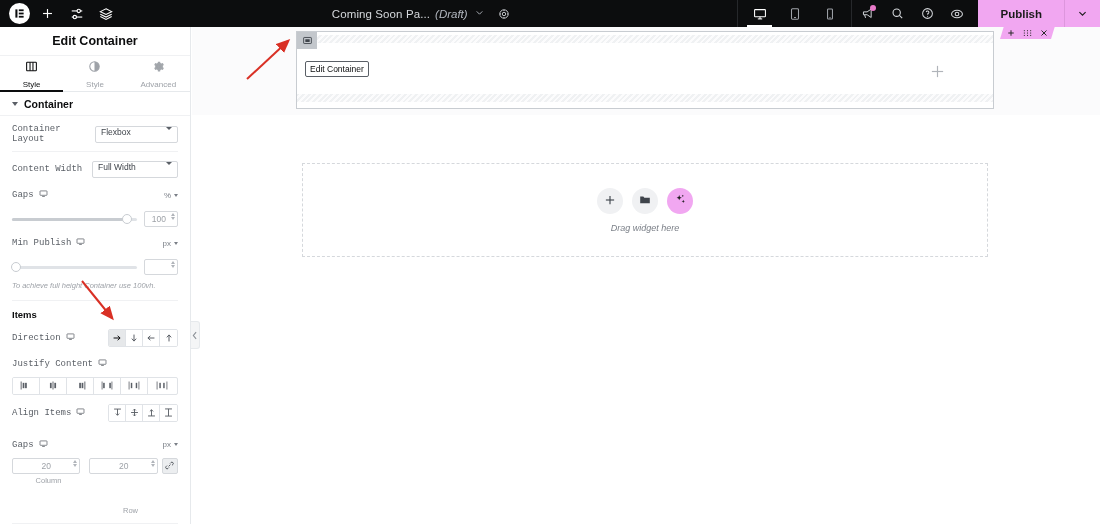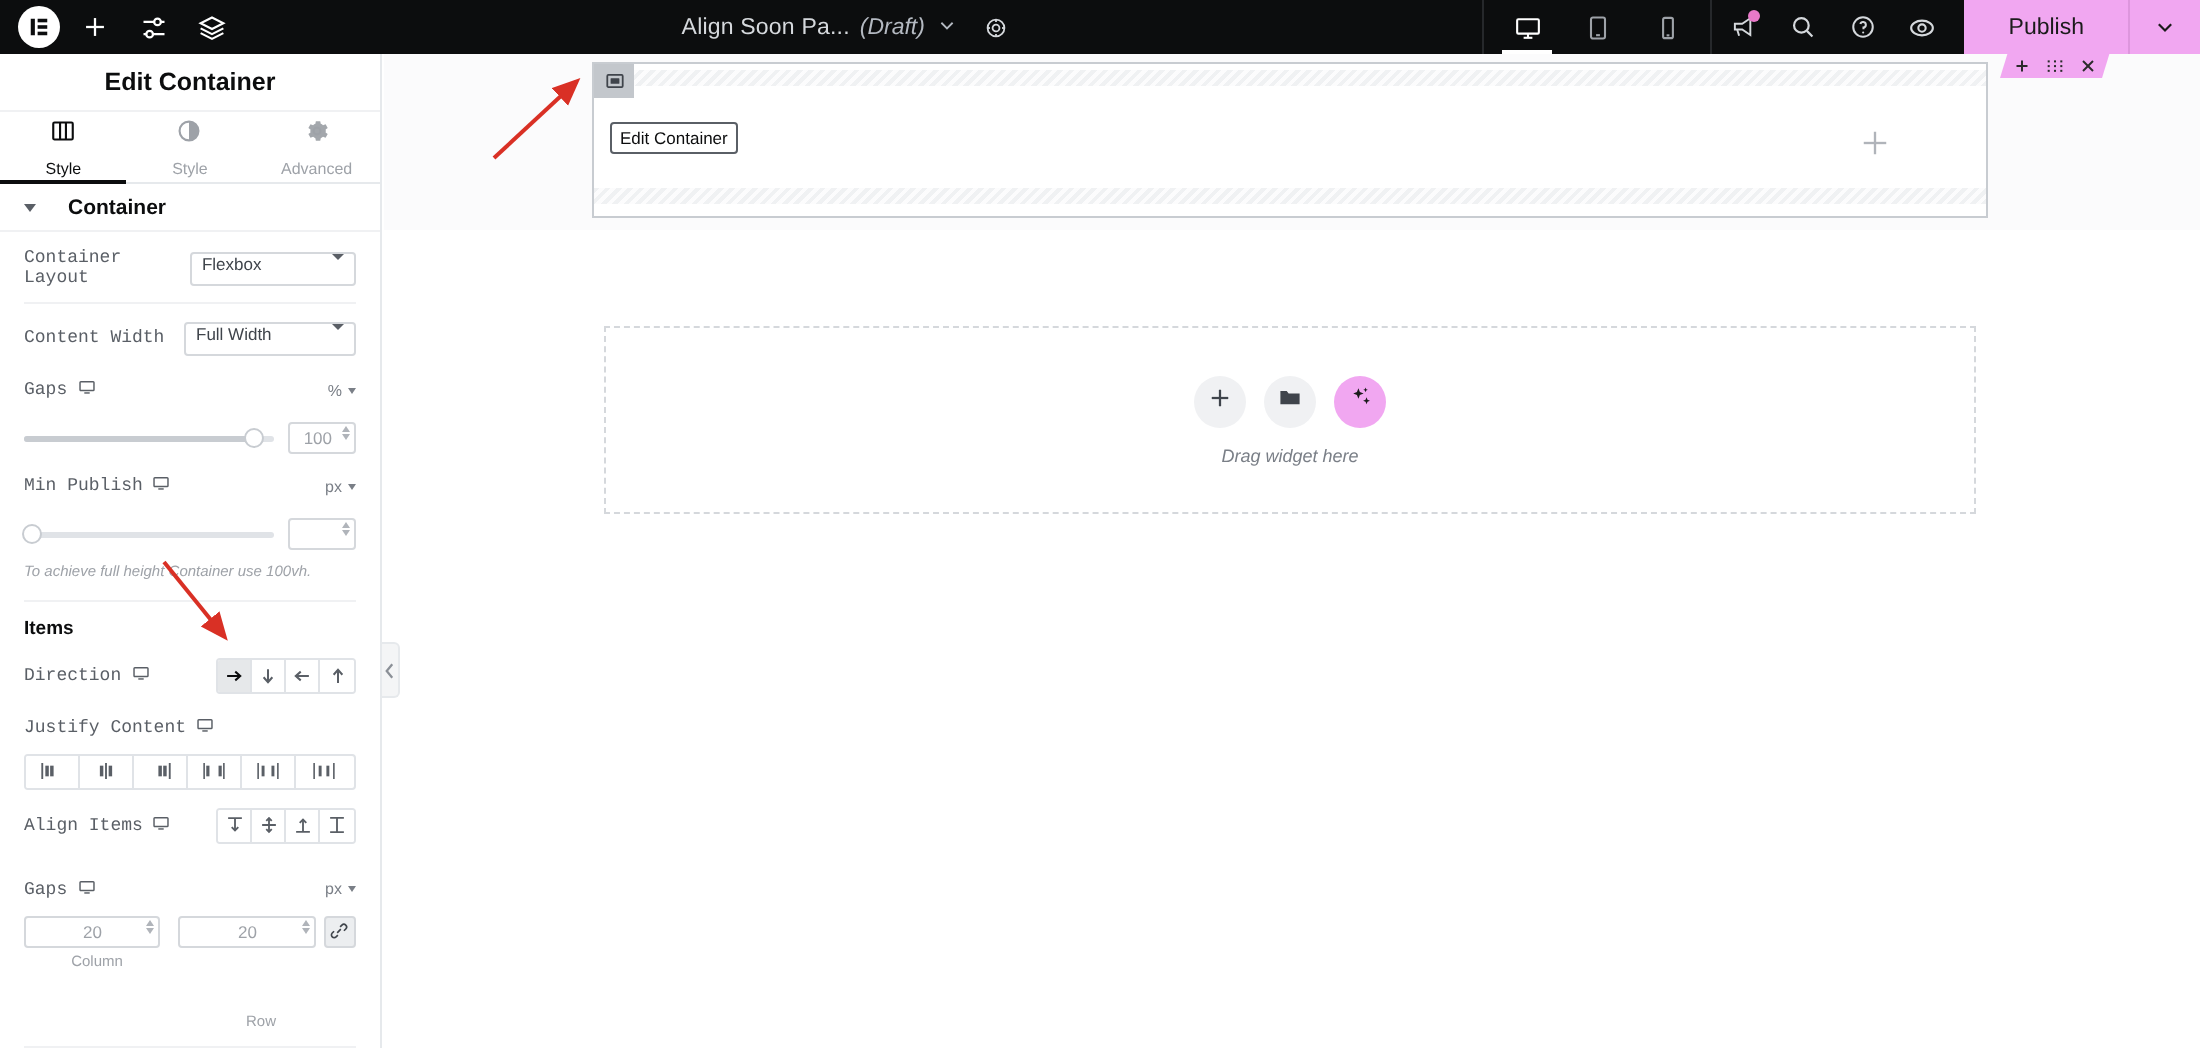--- a/index.html
+++ b/index.html
@@ -58,21 +58,21 @@
   .tbr-icon {
     width: 30px; height: 27px; display: flex; align-items: center;
     justify-content: center; color: #d5d8dc; position: relative;
   }
   .notif-dot {
     position: absolute; top: 5px; right: 6px; width: 6px; height: 6px;
     border-radius: 50%; background: #e879c8;
   }
   #publish-btn {
     height: 27px; background: #f1a7f1; color: #1b1b1b;
-    font-size: 11.5px; font-weight: normal; display: flex; align-items: center;
+    font-size: 11.5px; font-weight: bold; display: flex; align-items: center;
     padding: 0 22px; margin-left: 6px;
   }
   #publish-caret {
     height: 27px; width: 36px; background: #f1a7f1; color: #1b1b1b;
     display: flex; align-items: center; justify-content: center;
     border-left: 1px solid #dd96dd;
   }
 
   
   #panel {
@@ -93,21 +93,21 @@
   .ptab .ptab-label { font-size: 8px; }
   .ptab.active { color: #0c0d0e; }
   .ptab.active .ptab-label { color: #0c0d0e; }
   .ptab.active::after {
     content: ""; position: absolute; bottom: -1px; left: 0; right: 0;
     height: 2px; background: #0c0d0e;
   }
 
   #section-head {
     height: 24px; display: flex; align-items: center; padding-left: 12px;
-    gap: 16px; border-bottom: 1px solid #f0f1f3;
+    gap: 6px; border-bottom: 1px solid #f0f1f3;
   }
   #section-head .tri {
     width: 0; height: 0; border-left: 3.5px solid transparent;
     border-right: 3.5px solid transparent; border-top: 4px solid #5a5f66;
   }
 
   .ctrl-row {
     display: flex; align-items: center; padding: 0 12px;
     min-height: 26px;
   }
@@ -290,21 +290,21 @@
     <div class="tb-icon">
       <svg width="14" height="14" viewBox="0 0 16 16" stroke="currentColor" stroke-width="1.2" fill="none">
           <path d="M8 2 L14.5 5.3 L8 8.6 L1.5 5.3 Z"></path>
           <path d="M1.5 8.2 L8 11.5 L14.5 8.2"></path>
           <path d="M1.5 10.9 L8 14.2 L14.5 10.9"></path>
         </svg>
     </div>
   </div>
 
   <div id="topbar-center">
-    <span class="doc-title">Align Soon Pa...</span>
+    <span class="doc-title">Coming Soon Pa...</span>
     <span class="doc-status">(Draft)</span>
     <span class="caret">
       <svg width="9" height="9" viewBox="0 0 16 16" stroke="currentColor" stroke-width="1.6" fill="none">
           <polyline points="3,6 8,11 13,6"></polyline>
         </svg>
     </span>
     <span class="gear-wrap">
       <svg width="12" height="12" viewBox="0 0 16 16" stroke="currentColor" stroke-width="1.2" fill="none">
           <circle cx="8" cy="8" r="2.3"></circle>
           <circle cx="8" cy="8" r="5.6"></circle>

